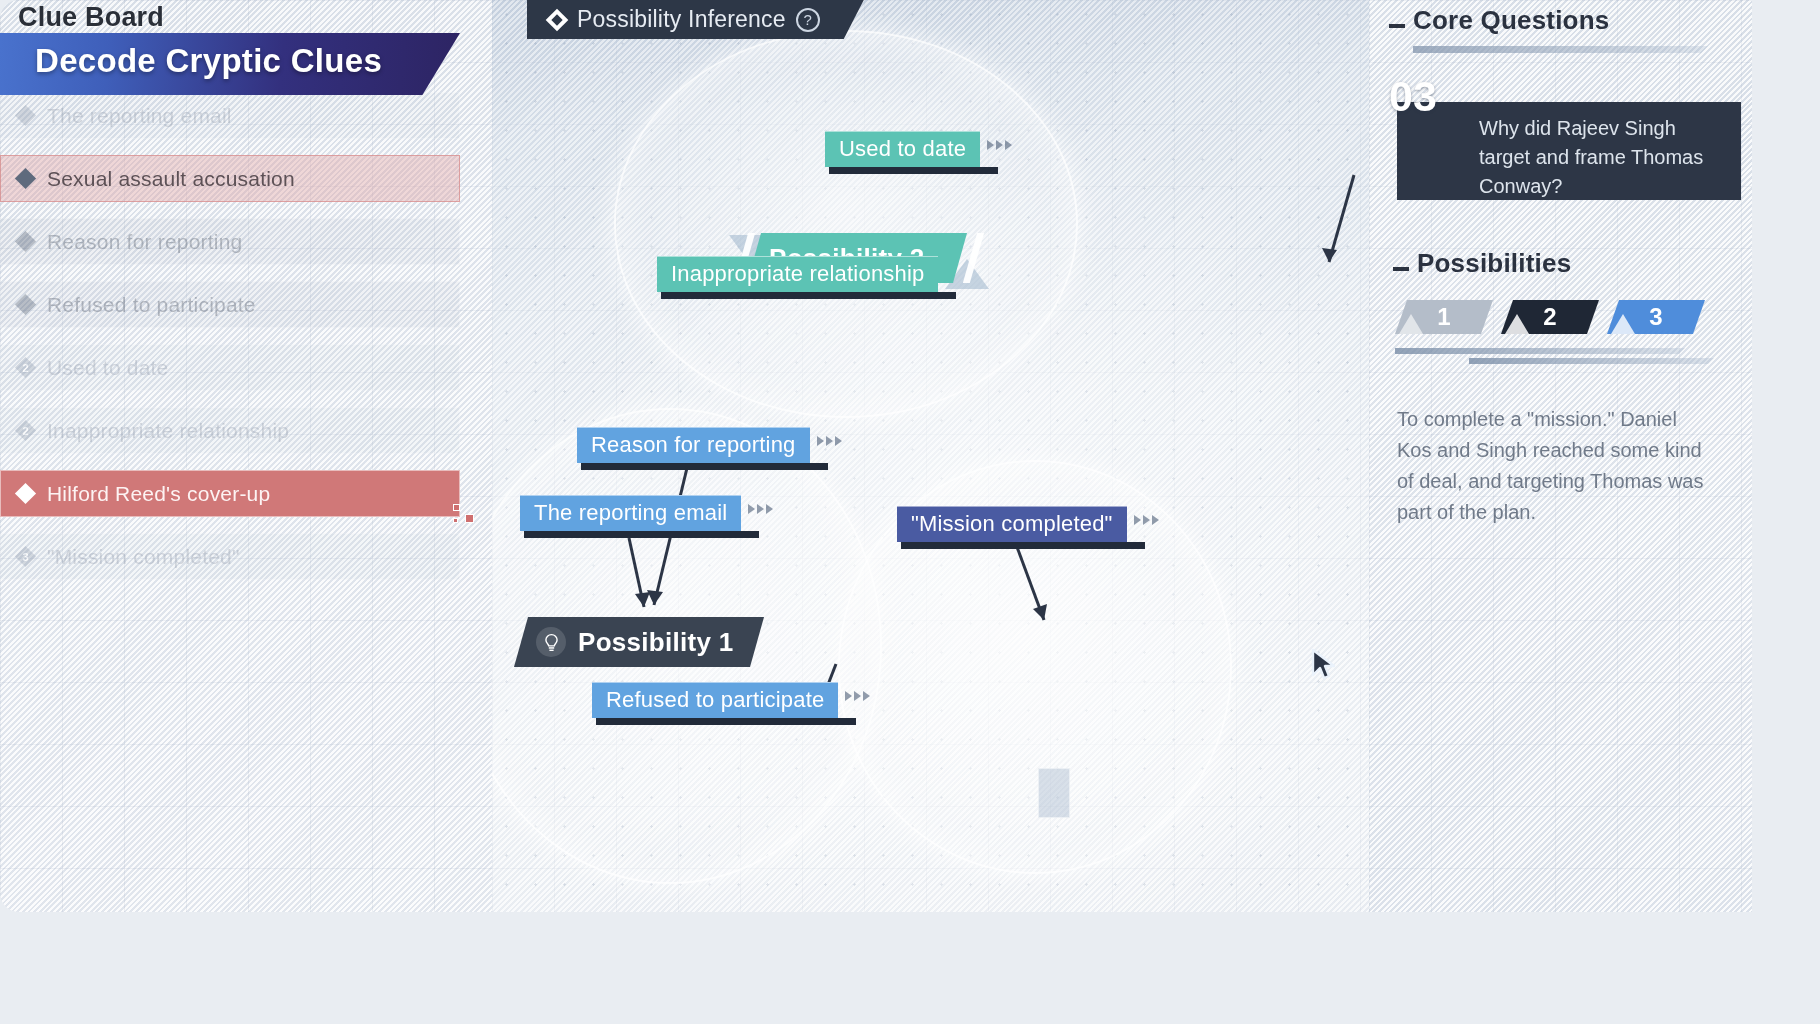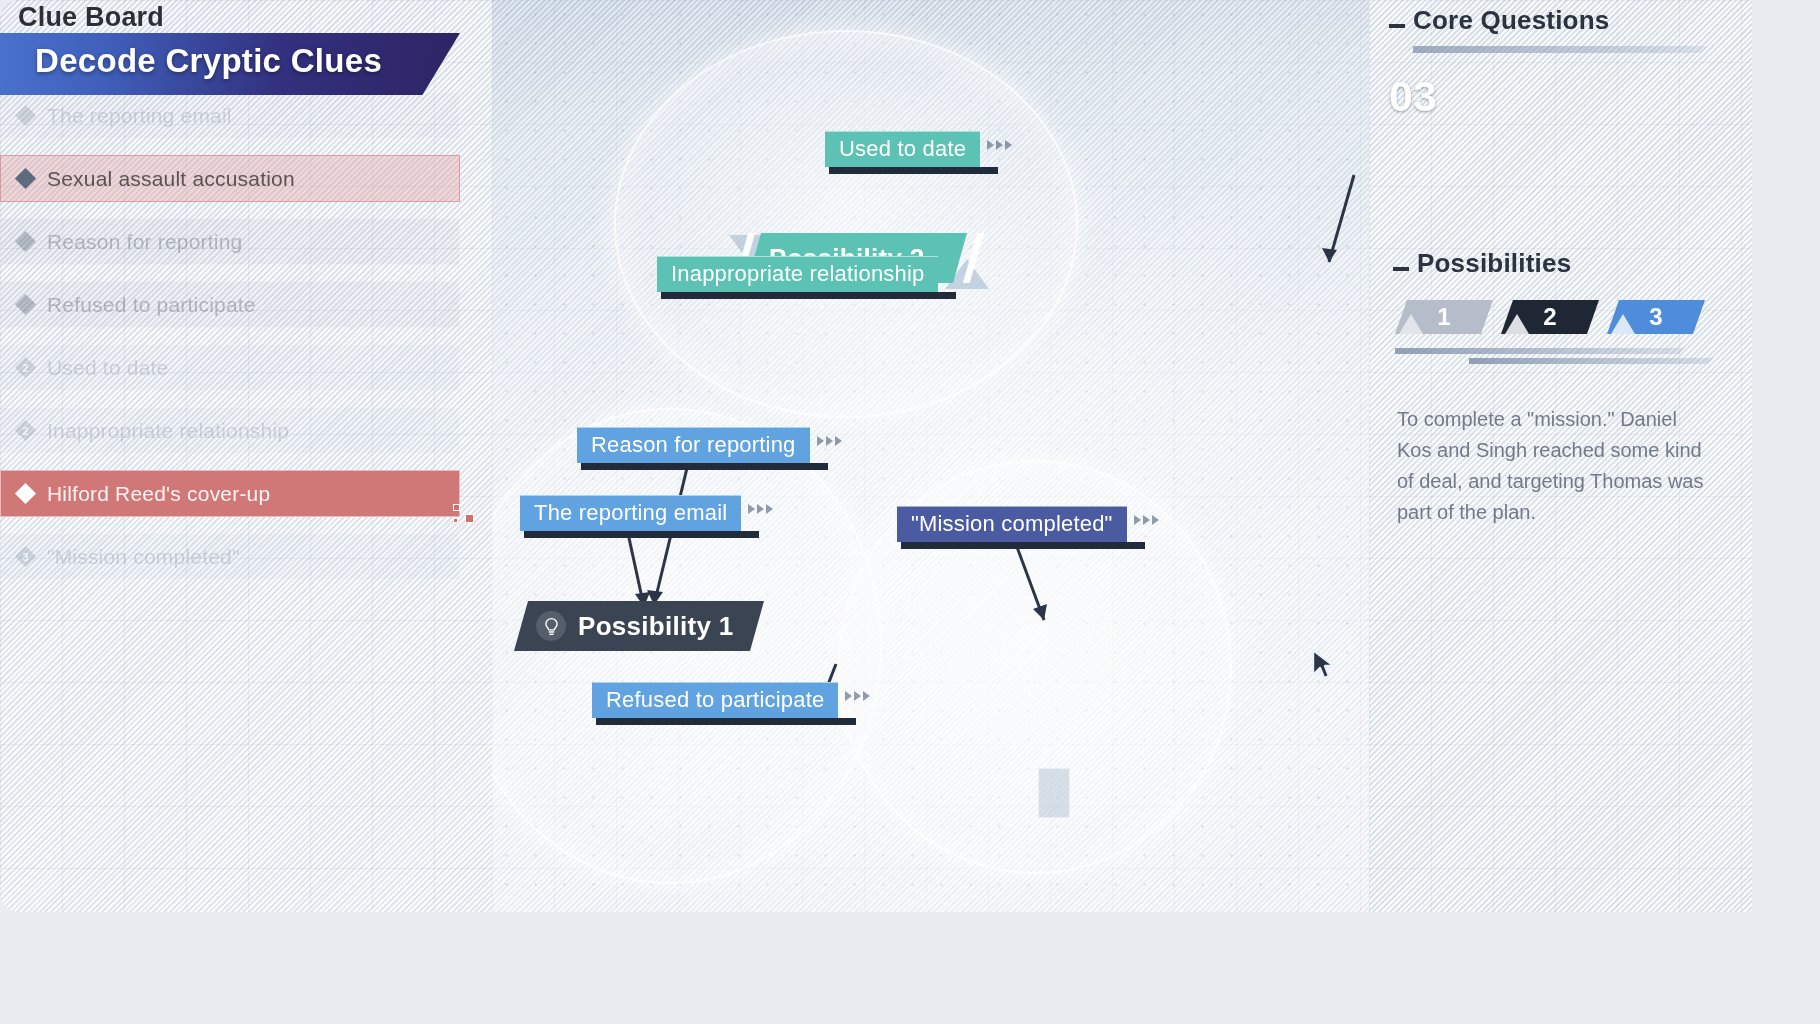--- a/index.html
+++ b/index.html
@@ -410,21 +410,21 @@
       <span>The reporting email</span>
       <div class="bar"></div>
       <div class="chev">
           <s></s>
           <s></s>
           <s></s>
         </div>
     </div>
 
     <div class="poss-wrap" style="left:22px; top:601px;">
-      <div class="poss poss-dark" style="width:250px; position:relative;">
+      <div class="poss poss-dark" style="width:250px; position:relative;margin-top:16px;">
         <span class="bulb">
           <svg width="17" height="19" viewBox="0 0 17 19" aria-hidden="true">
             <path d="M8.5 1.6C5.3 1.6 2.9 4 2.9 7c0 2 1.1 3.3 2 4.3.5.6.8 1 .8 1.6h5.6c0-.6.3-1 .8-1.6.9-1 2-2.3 2-4.3 0-3-2.4-5.4-5.6-5.4z" fill="none" stroke="#ffffff" stroke-width="1.4"></path>
             <rect x="5.8" y="14.2" width="5.4" height="1.5" fill="#ffffff"></rect>
             <rect x="6.4" y="16.6" width="4.2" height="1.4" fill="#ffffff"></rect>
           </svg>
         </span>
         <span>Possibility 1</span>
       </div>
     </div>
@@ -452,32 +452,40 @@
 
     <div class="empty-slot" style="left:546px; top:768px;"></div>
 
     <div id="cursor">
       <svg width="28" height="34" viewBox="0 0 28 34">
         <path d="M3 2 L3 27 L10 20 L14 30 L19 28 L15 18 L24 18 Z" fill="#2c3546" stroke="#eaf2fb" stroke-width="2.4" stroke-linejoin="round"></path>
       </svg>
     </div>
   </div>
 
+  <div id="top-tab">
+    <span class="dia"></span>
+    <span class="ttl">Possibility Inference</span>
+    <span class="help">?</span>
+  </div>
 
   <div id="right-panel">
     <div class="tex hatch"></div>
     <div class="tex plusgrid" style="opacity:.45"></div>
 
     <div class="sec-head" style="position:absolute; left:20px; top:5px;">
       <span class="dash"></span>
       <span>Core Questions</span>
     </div>
     <div class="sec-rule" style="left:44px; top:46px; width:295px;"></div>
 
     <div id="q-number">03</div>
+    <div id="q-box">
+      <p>Why did Rajeev Singh target and frame Thomas Conway?</p>
+    </div>
 
     <div class="sec-head" style="position:absolute; left:24px; top:248px;">
       <span class="dash"></span>
       <span>Possibilities</span>
     </div>
 
     <div id="ptabs" style="position:absolute; left:26px; top:300px; display:flex; gap:8px;">
         <div class="ptab t1">
           <span class="corner"></span>
           <span>1</span>

